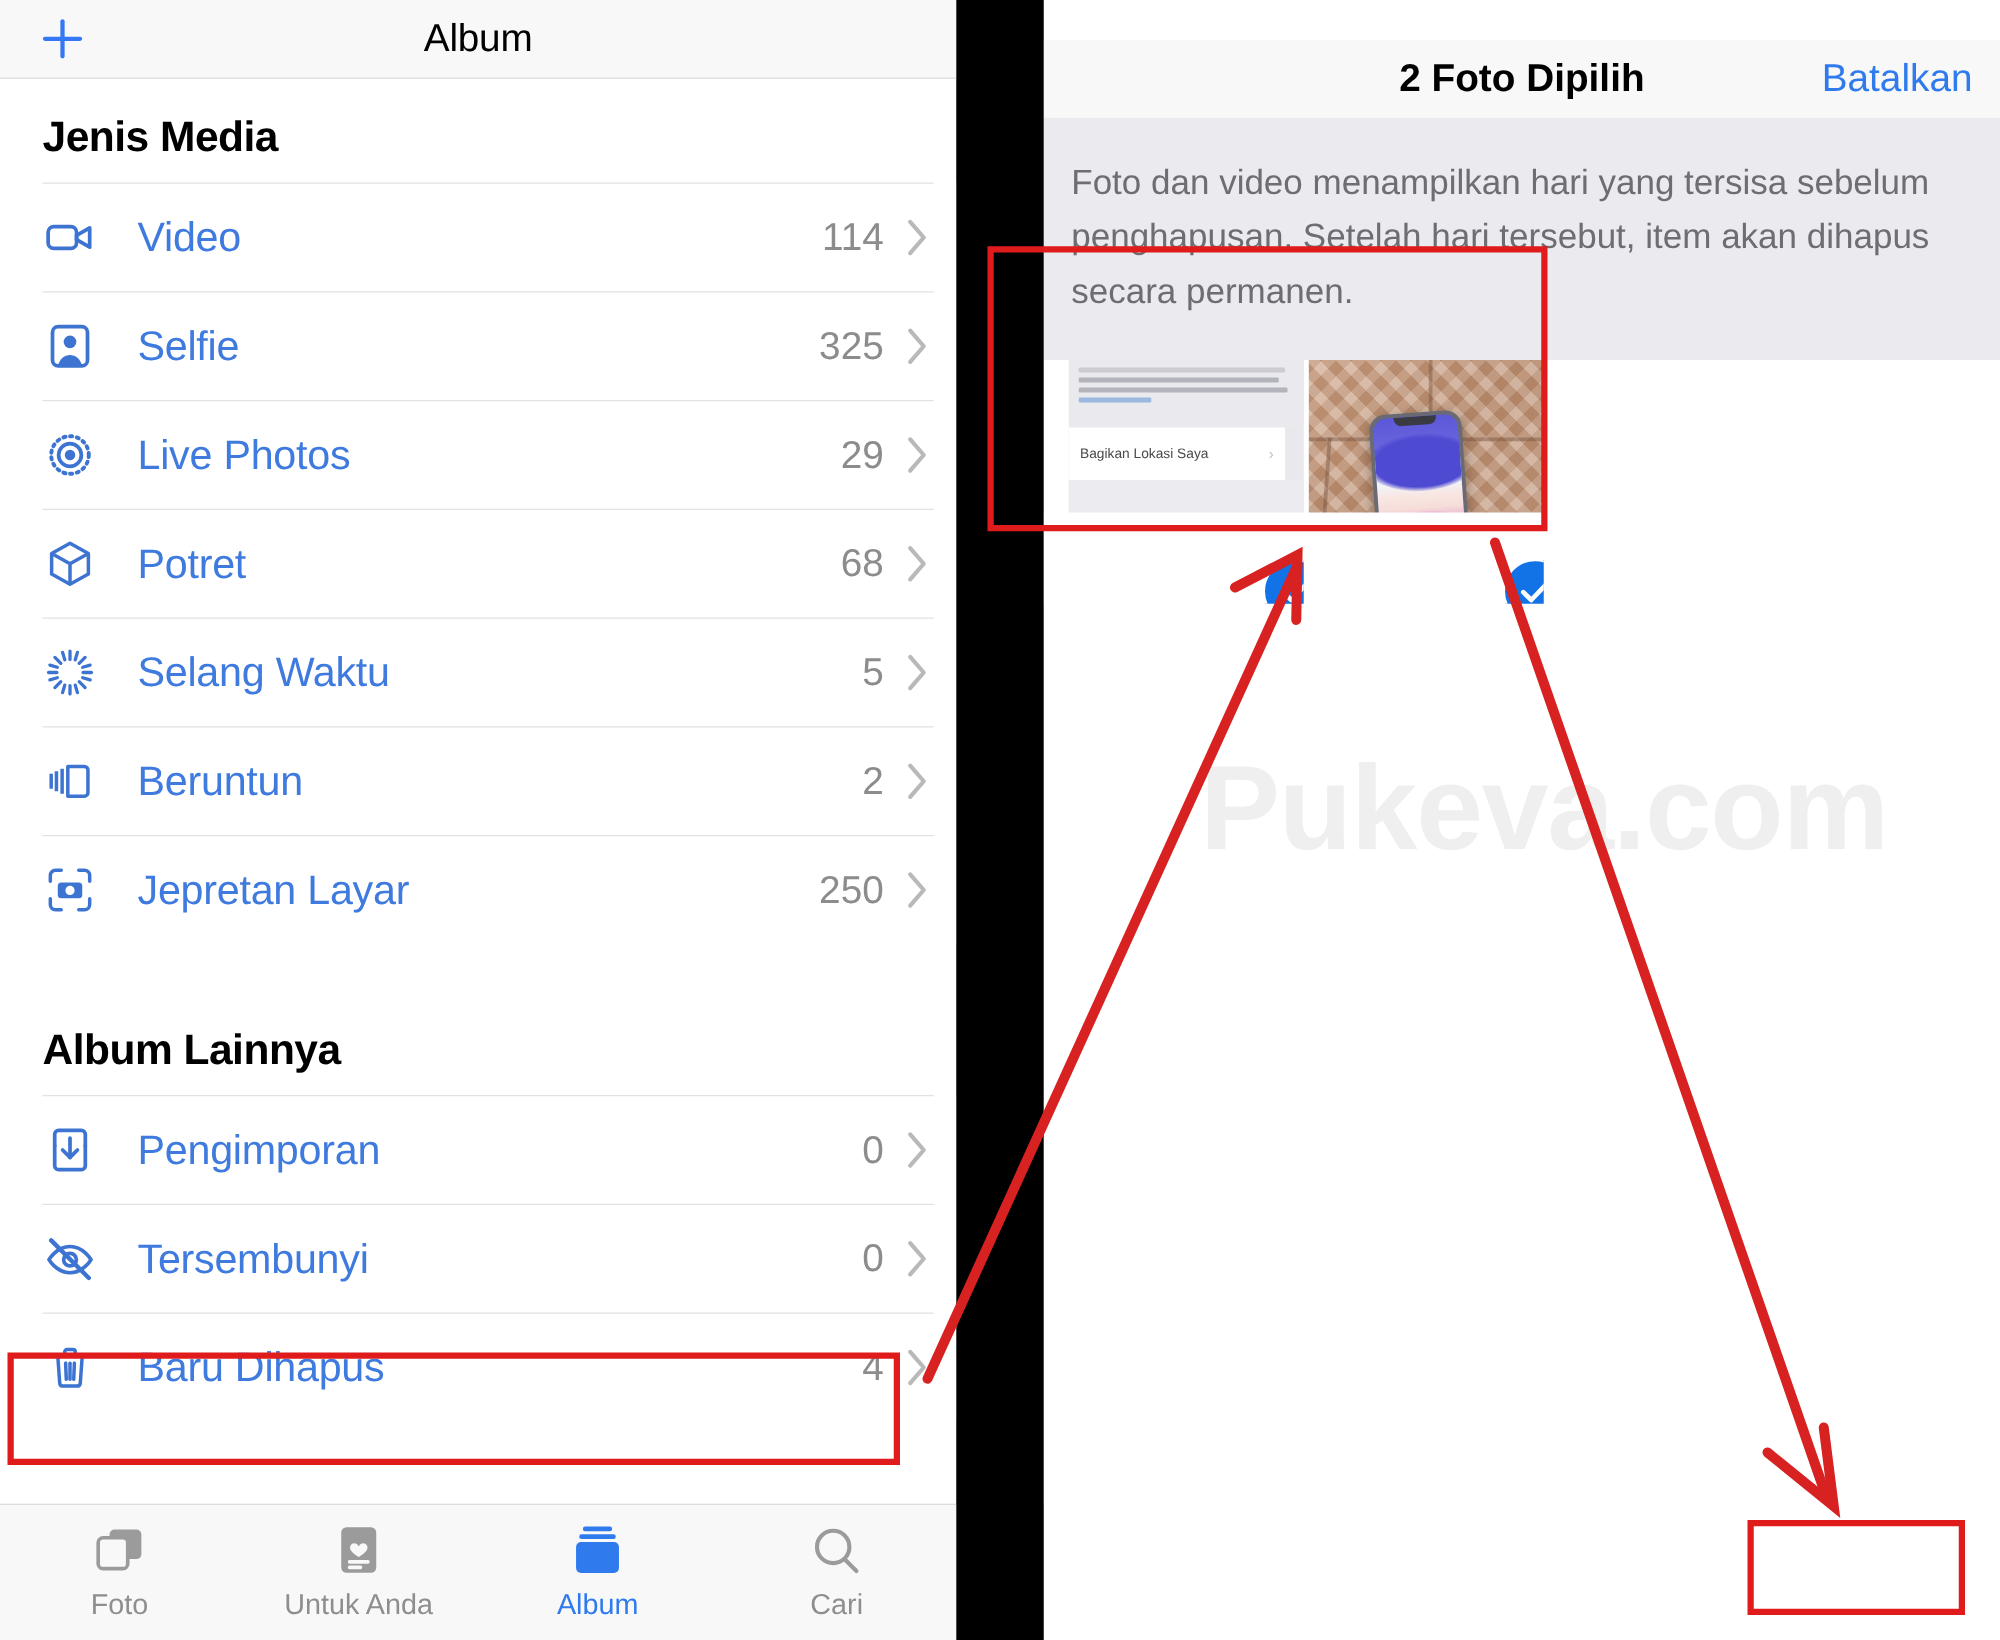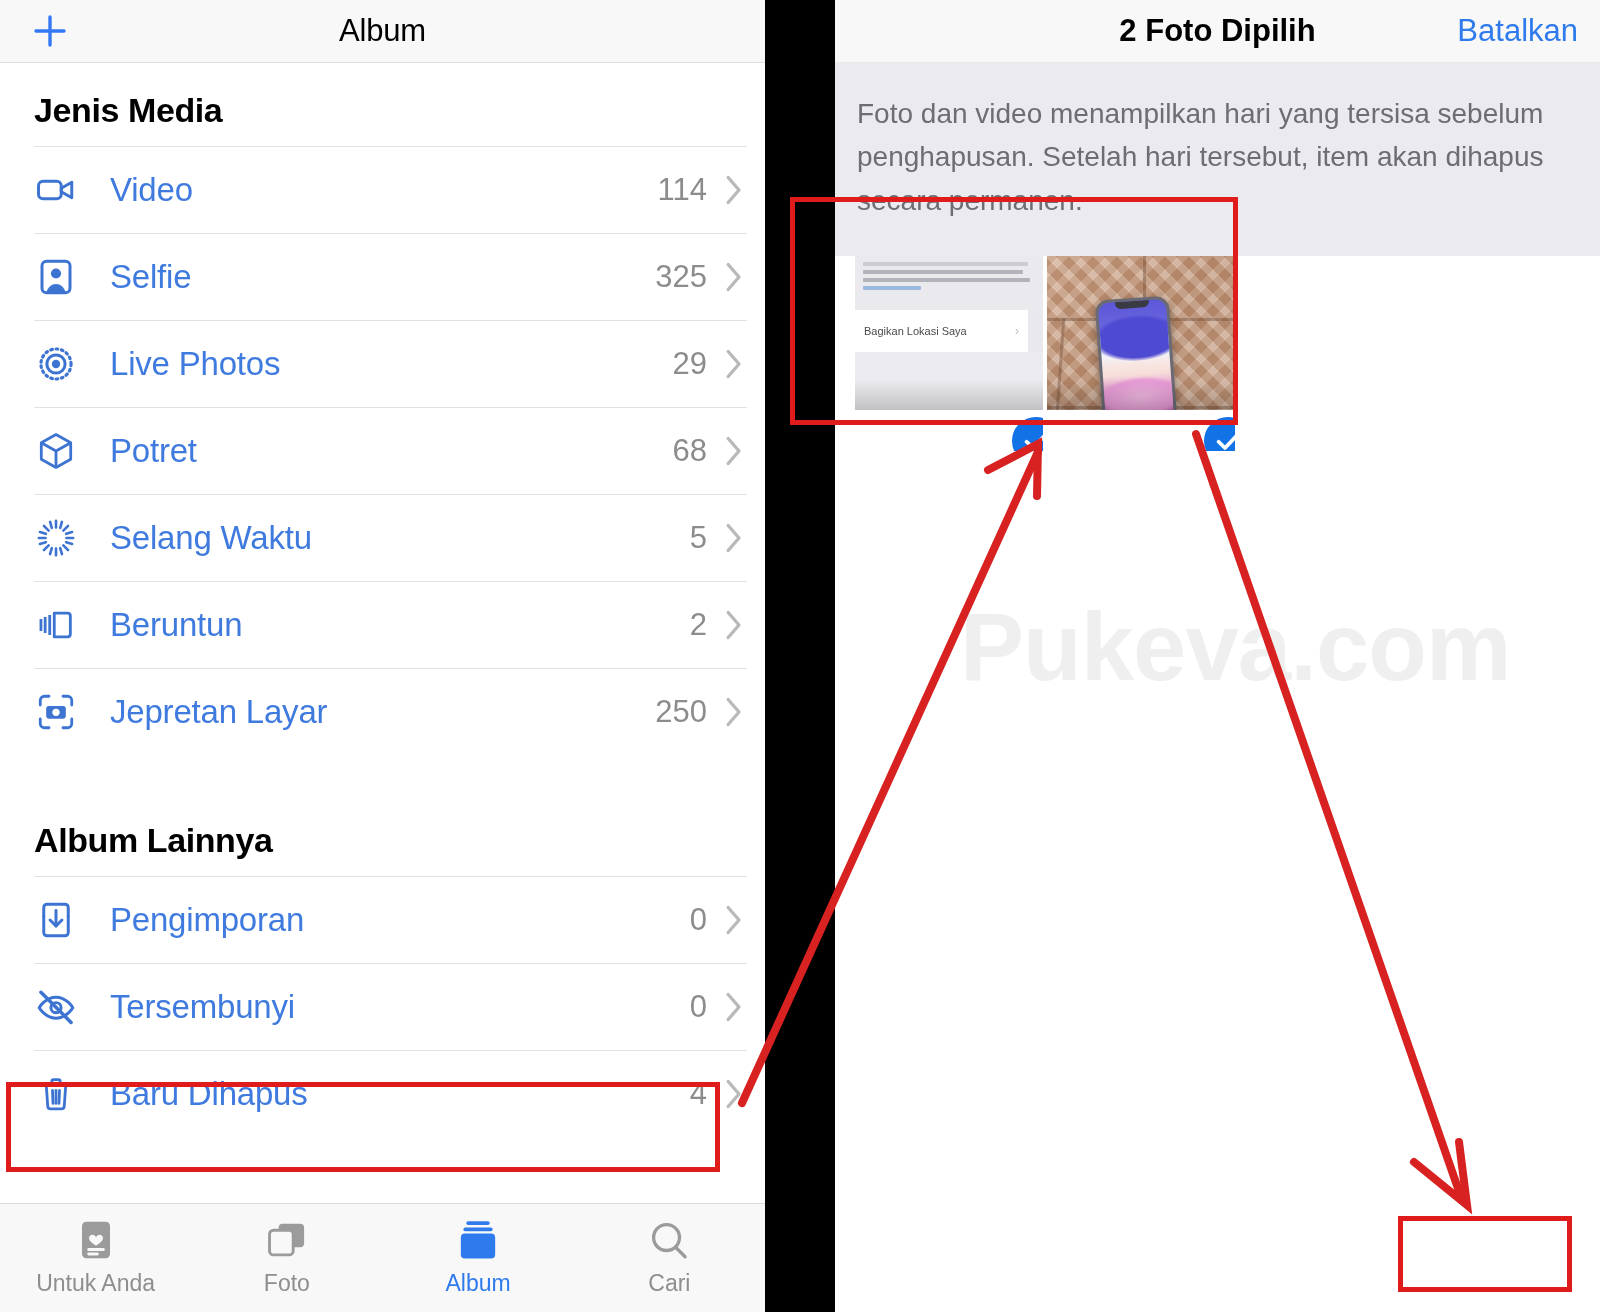--- a/index.html
+++ b/index.html
@@ -154,20 +154,21 @@
     background: #ffffff;
     overflow: hidden;
   }
   .r-nav {
     position: relative;
     height: 62px;
     background: #f8f8f8;
     display: flex;
     align-items: center;
     justify-content: center;
+    margin-top: 32px;
   }
   .r-nav-title {
     font-size: 31px;
     font-weight: bold;
     color: #000;
   }
   .r-cancel {
     position: absolute;
     right: 22px; top: 50%;
     transform: translateY(-50%);
@@ -542,37 +543,37 @@
           <svg width="18" height="30" viewBox="0 0 10 18" fill="none" stroke="currentColor" stroke-width="2" stroke-linecap="round" stroke-linejoin="round">
               <polyline points="1.5,1.5 8,9 1.5,16.5"></polyline>
             </svg>
         </span>
       </li>
     </ul>
 
     <div class="tab-bar">
       <div class="tab">
         <span class="tab-ico">
+          <svg width="44" height="40" viewBox="0 0 24 22" fill="currentColor">
+            <rect x="7.4" y="2" width="14" height="13" rx="2.2"></rect>
+            <rect x="2.4" y="5.6" width="13" height="13.6" rx="2.2" fill="#f8f8f8" stroke="currentColor" stroke-width="1.6"></rect>
+          </svg>
+        </span>
+        <span class="tab-label">Foto</span>
+      </div>
+      <div class="tab">
+        <span class="tab-ico">
           <svg width="36" height="42" viewBox="0 0 20 24" fill="currentColor">
             <rect x="2" y="1.6" width="16" height="20.8" rx="2.4"></rect>
             <path d="M10 10.4c-1-2.3-4-1.7-4 .5 0 1.8 2.6 3.5 4 4.3 1.4-.8 4-2.5 4-4.3 0-2.2-3-2.8-4-.5z" fill="#f8f8f8"></path>
             <rect x="5" y="16.6" width="10" height="1.7" rx=".8" fill="#f8f8f8"></rect>
             <rect x="5" y="19.1" width="6.6" height="1.7" rx=".8" fill="#f8f8f8"></rect>
           </svg>
         </span>
         <span class="tab-label">Untuk Anda</span>
-      </div>
-      <div class="tab">
-        <span class="tab-ico">
-          <svg width="44" height="40" viewBox="0 0 24 22" fill="currentColor">
-            <rect x="7.4" y="2" width="14" height="13" rx="2.2"></rect>
-            <rect x="2.4" y="5.6" width="13" height="13.6" rx="2.2" fill="#f8f8f8" stroke="currentColor" stroke-width="1.6"></rect>
-          </svg>
-        </span>
-        <span class="tab-label">Foto</span>
       </div>
       <div class="tab active">
         <span class="tab-ico">
           <svg width="44" height="42" viewBox="0 0 24 23" fill="currentColor">
             <rect x="5.6" y="1.2" width="12.8" height="2.1" rx="1"></rect>
             <rect x="4" y="4.6" width="16" height="2.1" rx="1"></rect>
             <rect x="2.6" y="8" width="18.8" height="13.6" rx="2.2"></rect>
           </svg>
         </span>
         <span class="tab-label">Album</span>

